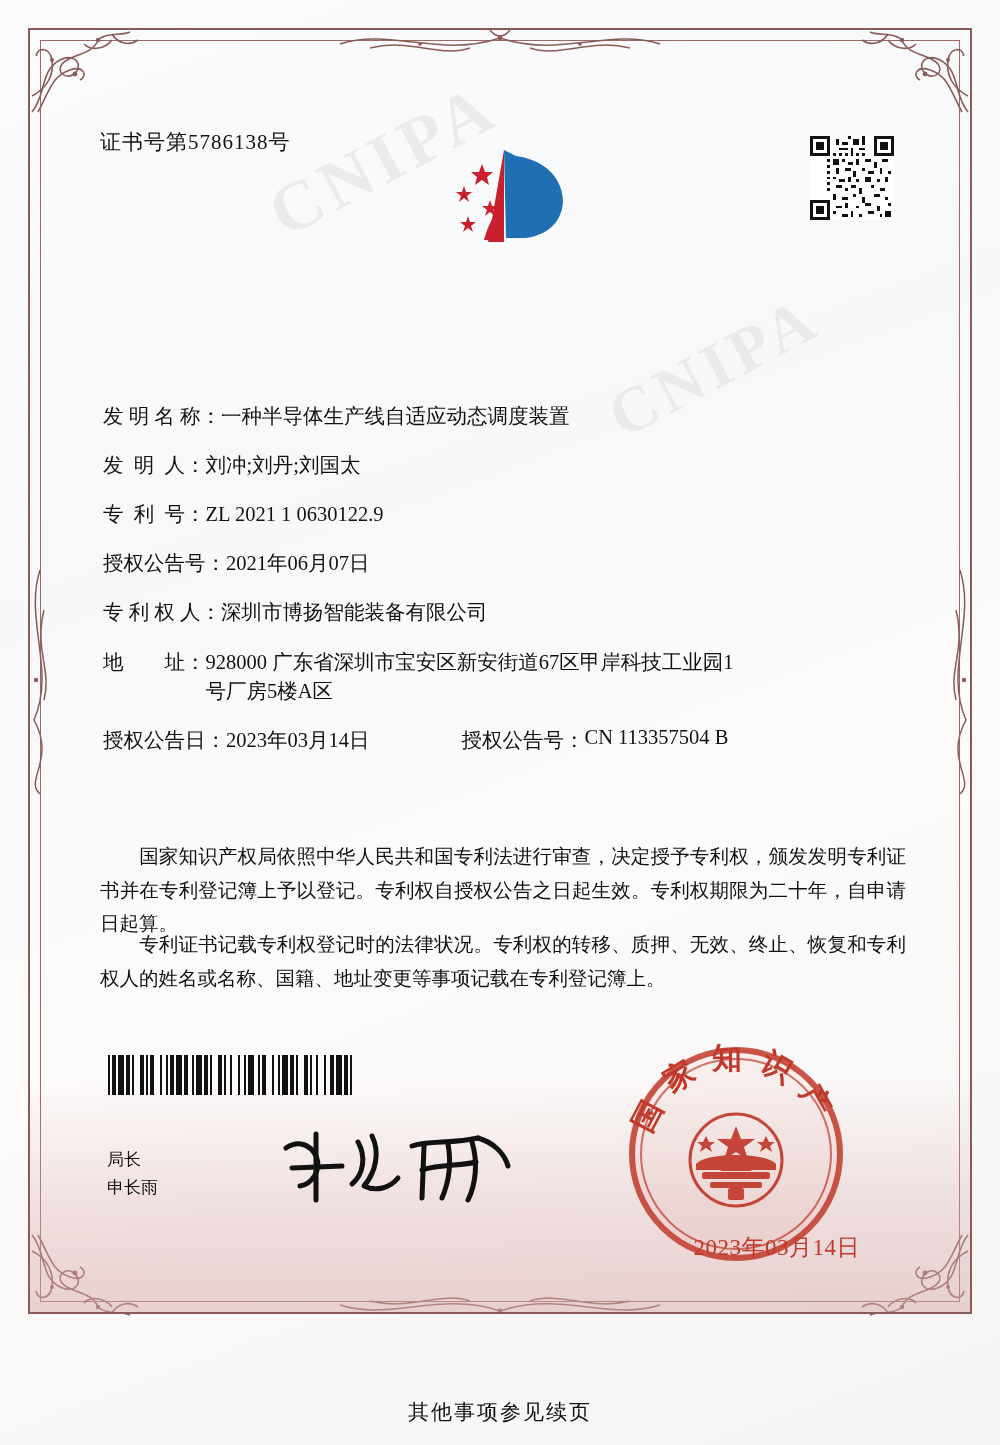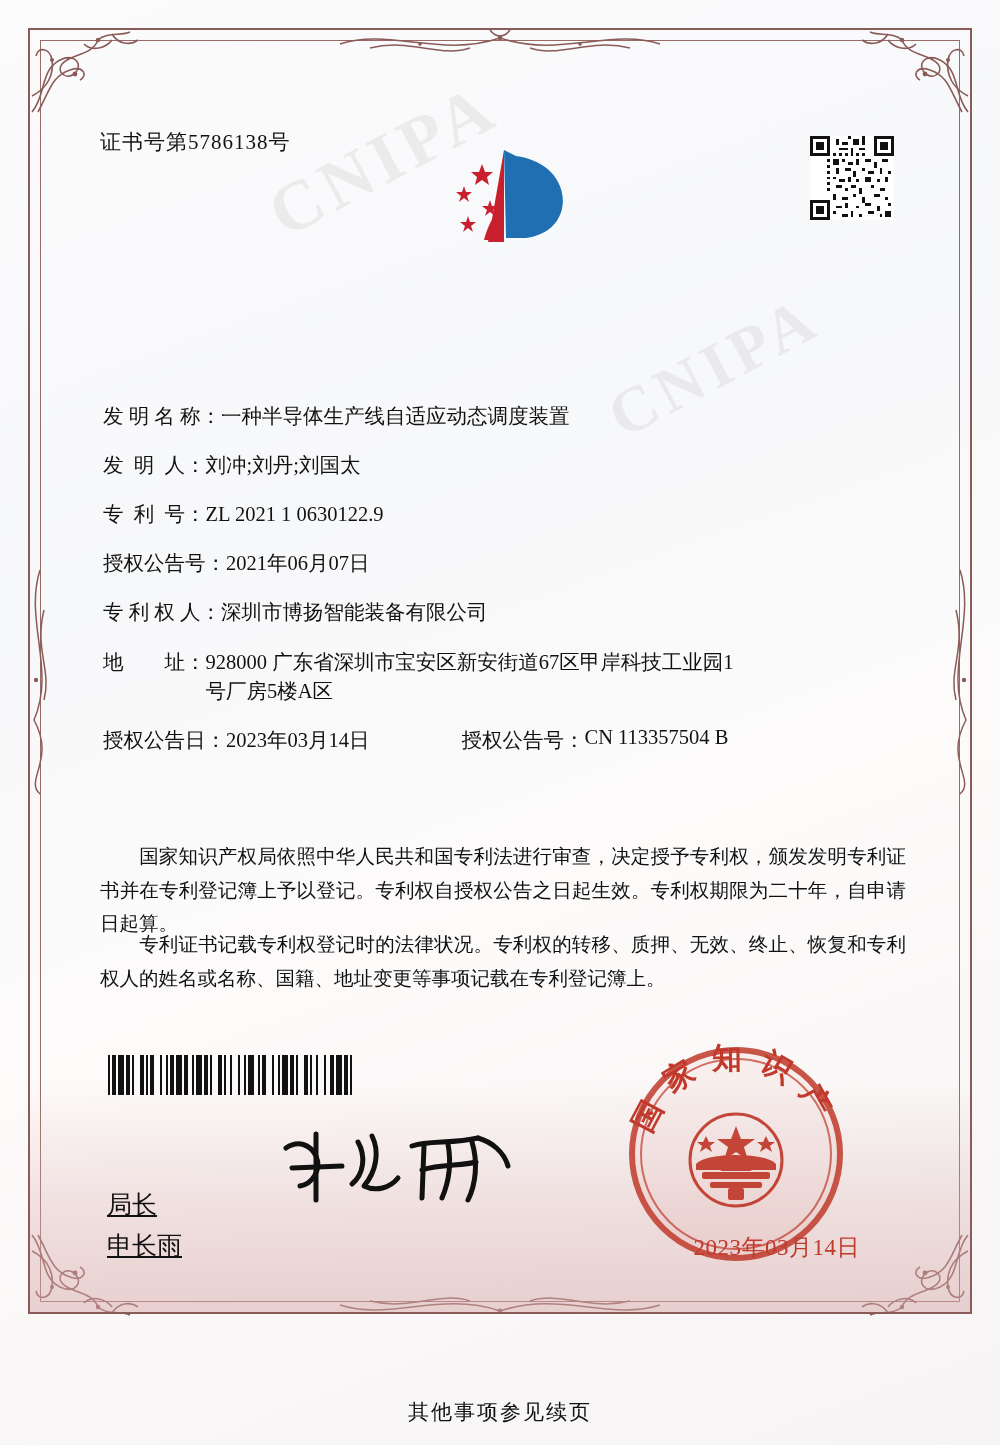--- a/index.html
+++ b/index.html
@@ -198,25 +198,24 @@
     font-size: 23px;
     color: #c0392b;
     font-family: "Liberation Serif", serif;
     letter-spacing: 0.5px;
   }
 
   
   .sig-labels {
     position: absolute;
     left: 107px;
-    top: 1184px;
-    font-size: 25px;
+    top: 1146px;
+    font-size: 17px;
     line-height: 1.65;
     color: #111;
-    text-decoration: underline;
   }
   .signature {
     position: absolute;
     left: 272px;
     top: 1122px;
     width: 250px;
     height: 90px;
   }
 
   

